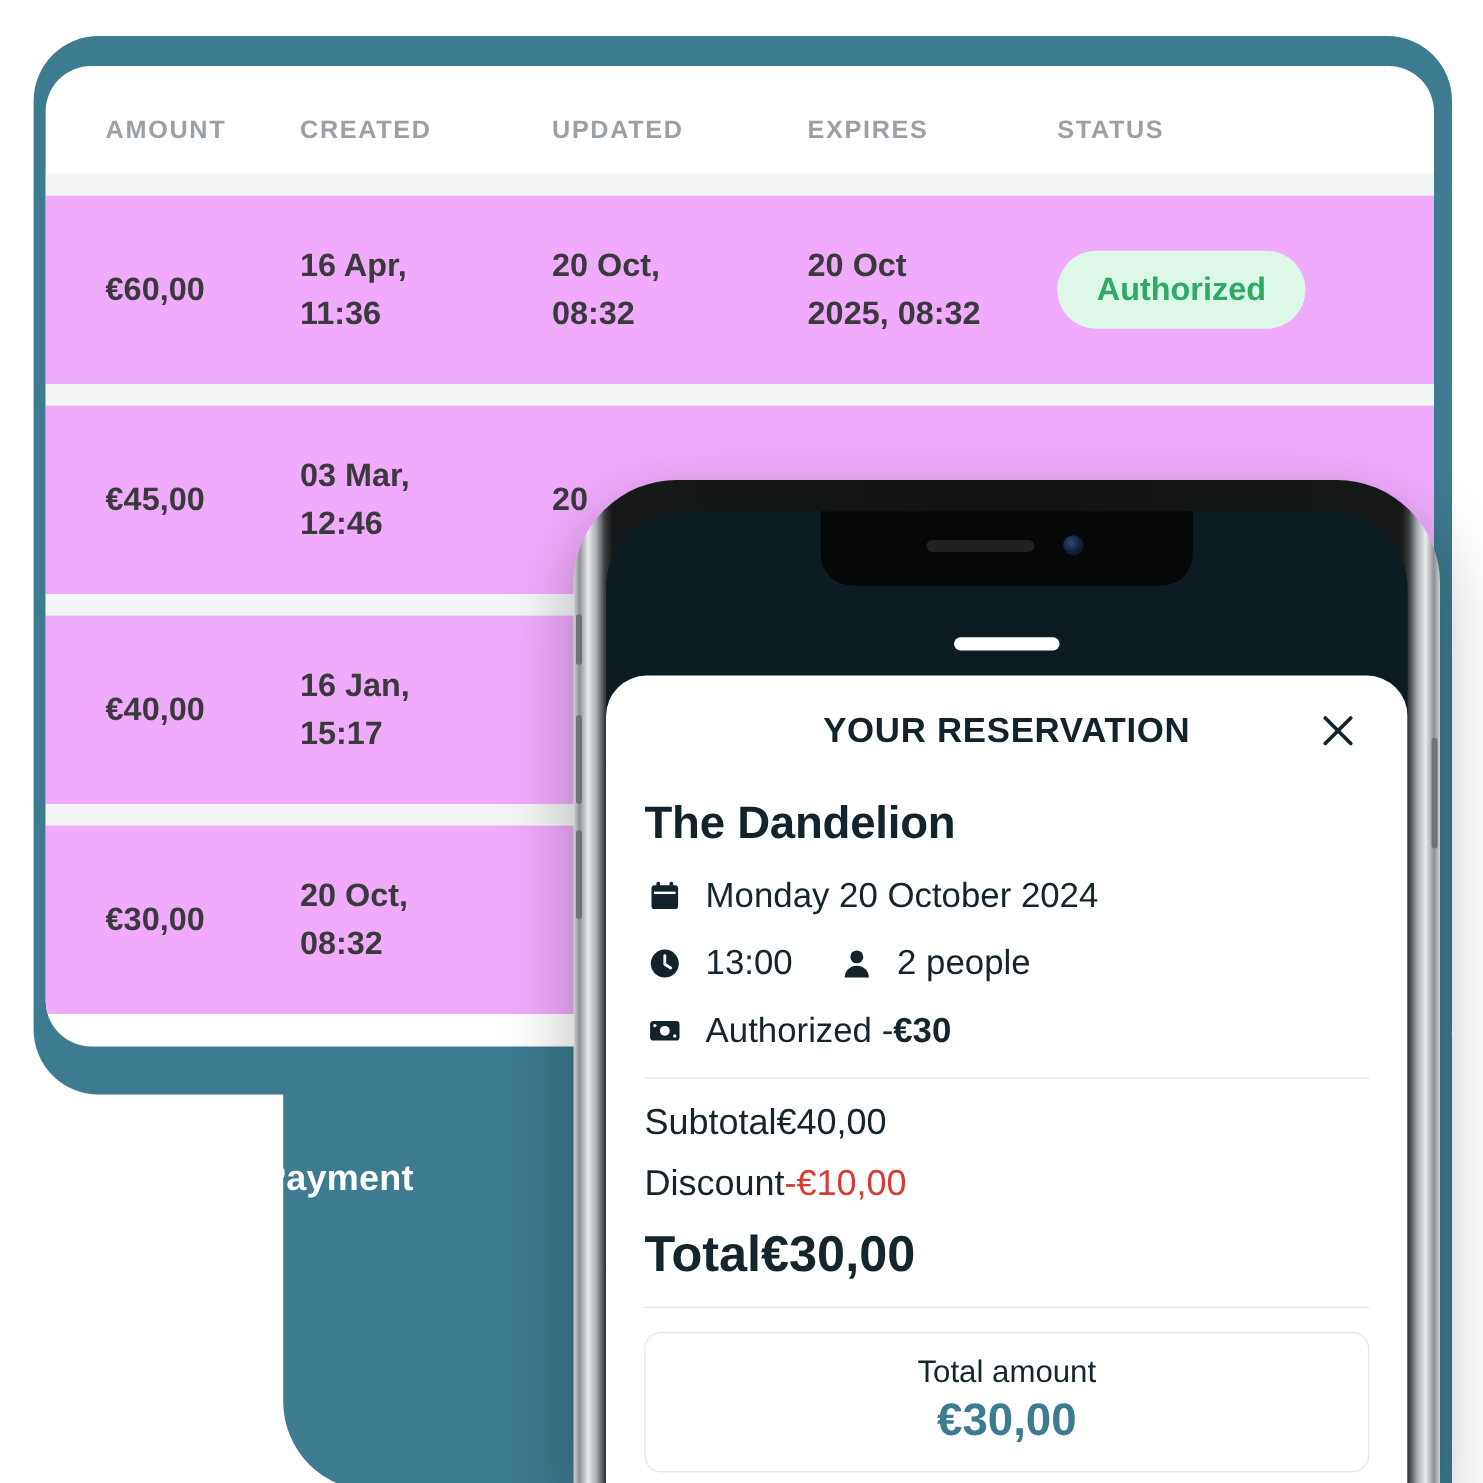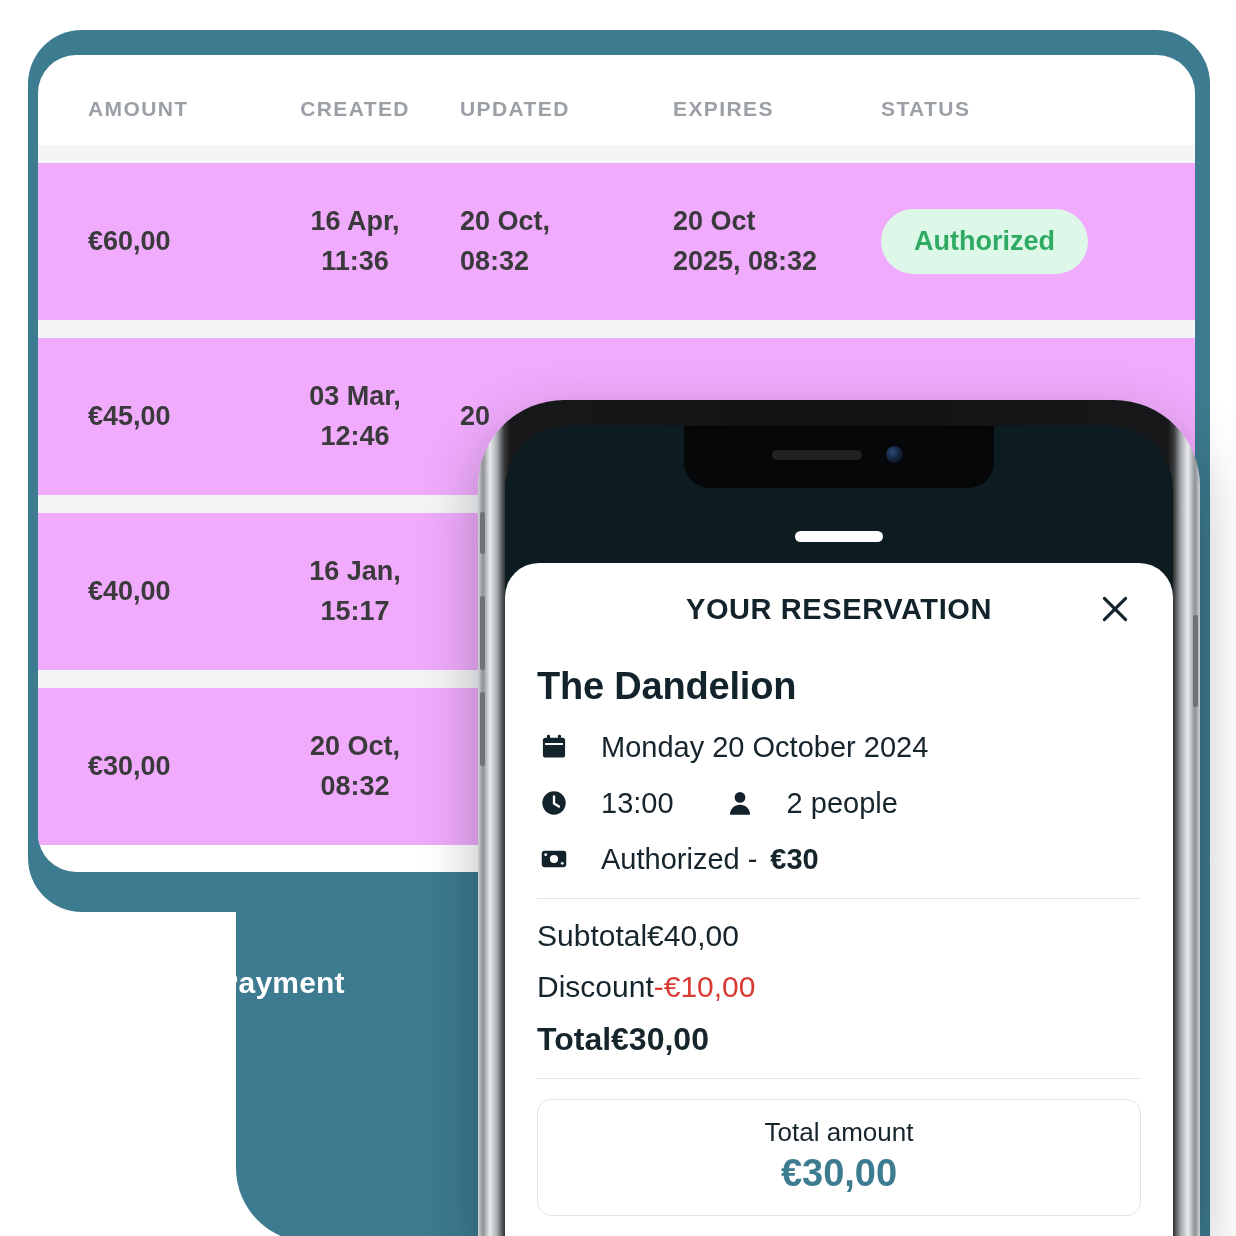--- a/index.html
+++ b/index.html
@@ -61,21 +61,21 @@
     box-sizing: border-box;
   }
   .th {
     color: #9aa0a6;
     font-size: 21px;
     font-weight: 700;
     letter-spacing: 1.4px;
     text-transform: uppercase;
   }
   .col-amount  { width: 212px; padding-left: 50px; box-sizing: border-box; }
-  .col-created { width: 210px; text-align: center; }
+  .col-created { width: 210px; }
   .col-updated { width: 213px; }
   .col-expires { width: 208px; }
   .col-status  { width: 260px; }
 
   .row-sep {
     height: 18px;
     background: #f4f5f7;
     width: 100%;
   }
 
@@ -247,21 +247,20 @@
     margin: 10px 0 22px 0;
     letter-spacing: -0.2px;
   }
 
   .detail-row {
     display: flex;
     align-items: center;
     margin-bottom: 22px;
     color: #16242c;
     font-size: 29px;
-    gap: 13px;
   }
   .detail-row .ico {
     width: 34px;
     height: 34px;
     margin-right: 17px;
     flex: 0 0 auto;
     display: flex;
     align-items: center;
     justify-content: center;
   }
@@ -276,21 +275,21 @@
 
   .sum-row {
     display: flex;
     justify-content: flex-start;
     align-items: baseline;
     font-size: 30px;
     color: #16242c;
     margin-bottom: 17px;
   }
   .sum-row.discount .val { color: #d93a34; }
-  .sum-row.total { font-weight: 700; font-size: 32px; margin-bottom: 20px; }
+  .sum-row.total { font-weight: 700; font-size: 42px; margin-bottom: 20px; }
 
   .total-box {
     border: 1.5px solid #e2e5e7;
     border-radius: 14px;
     padding: 17px 0 20px 0;
     text-align: center;
     margin-top: 12px;
   }
   .total-box .lbl {
     font-size: 26px;

